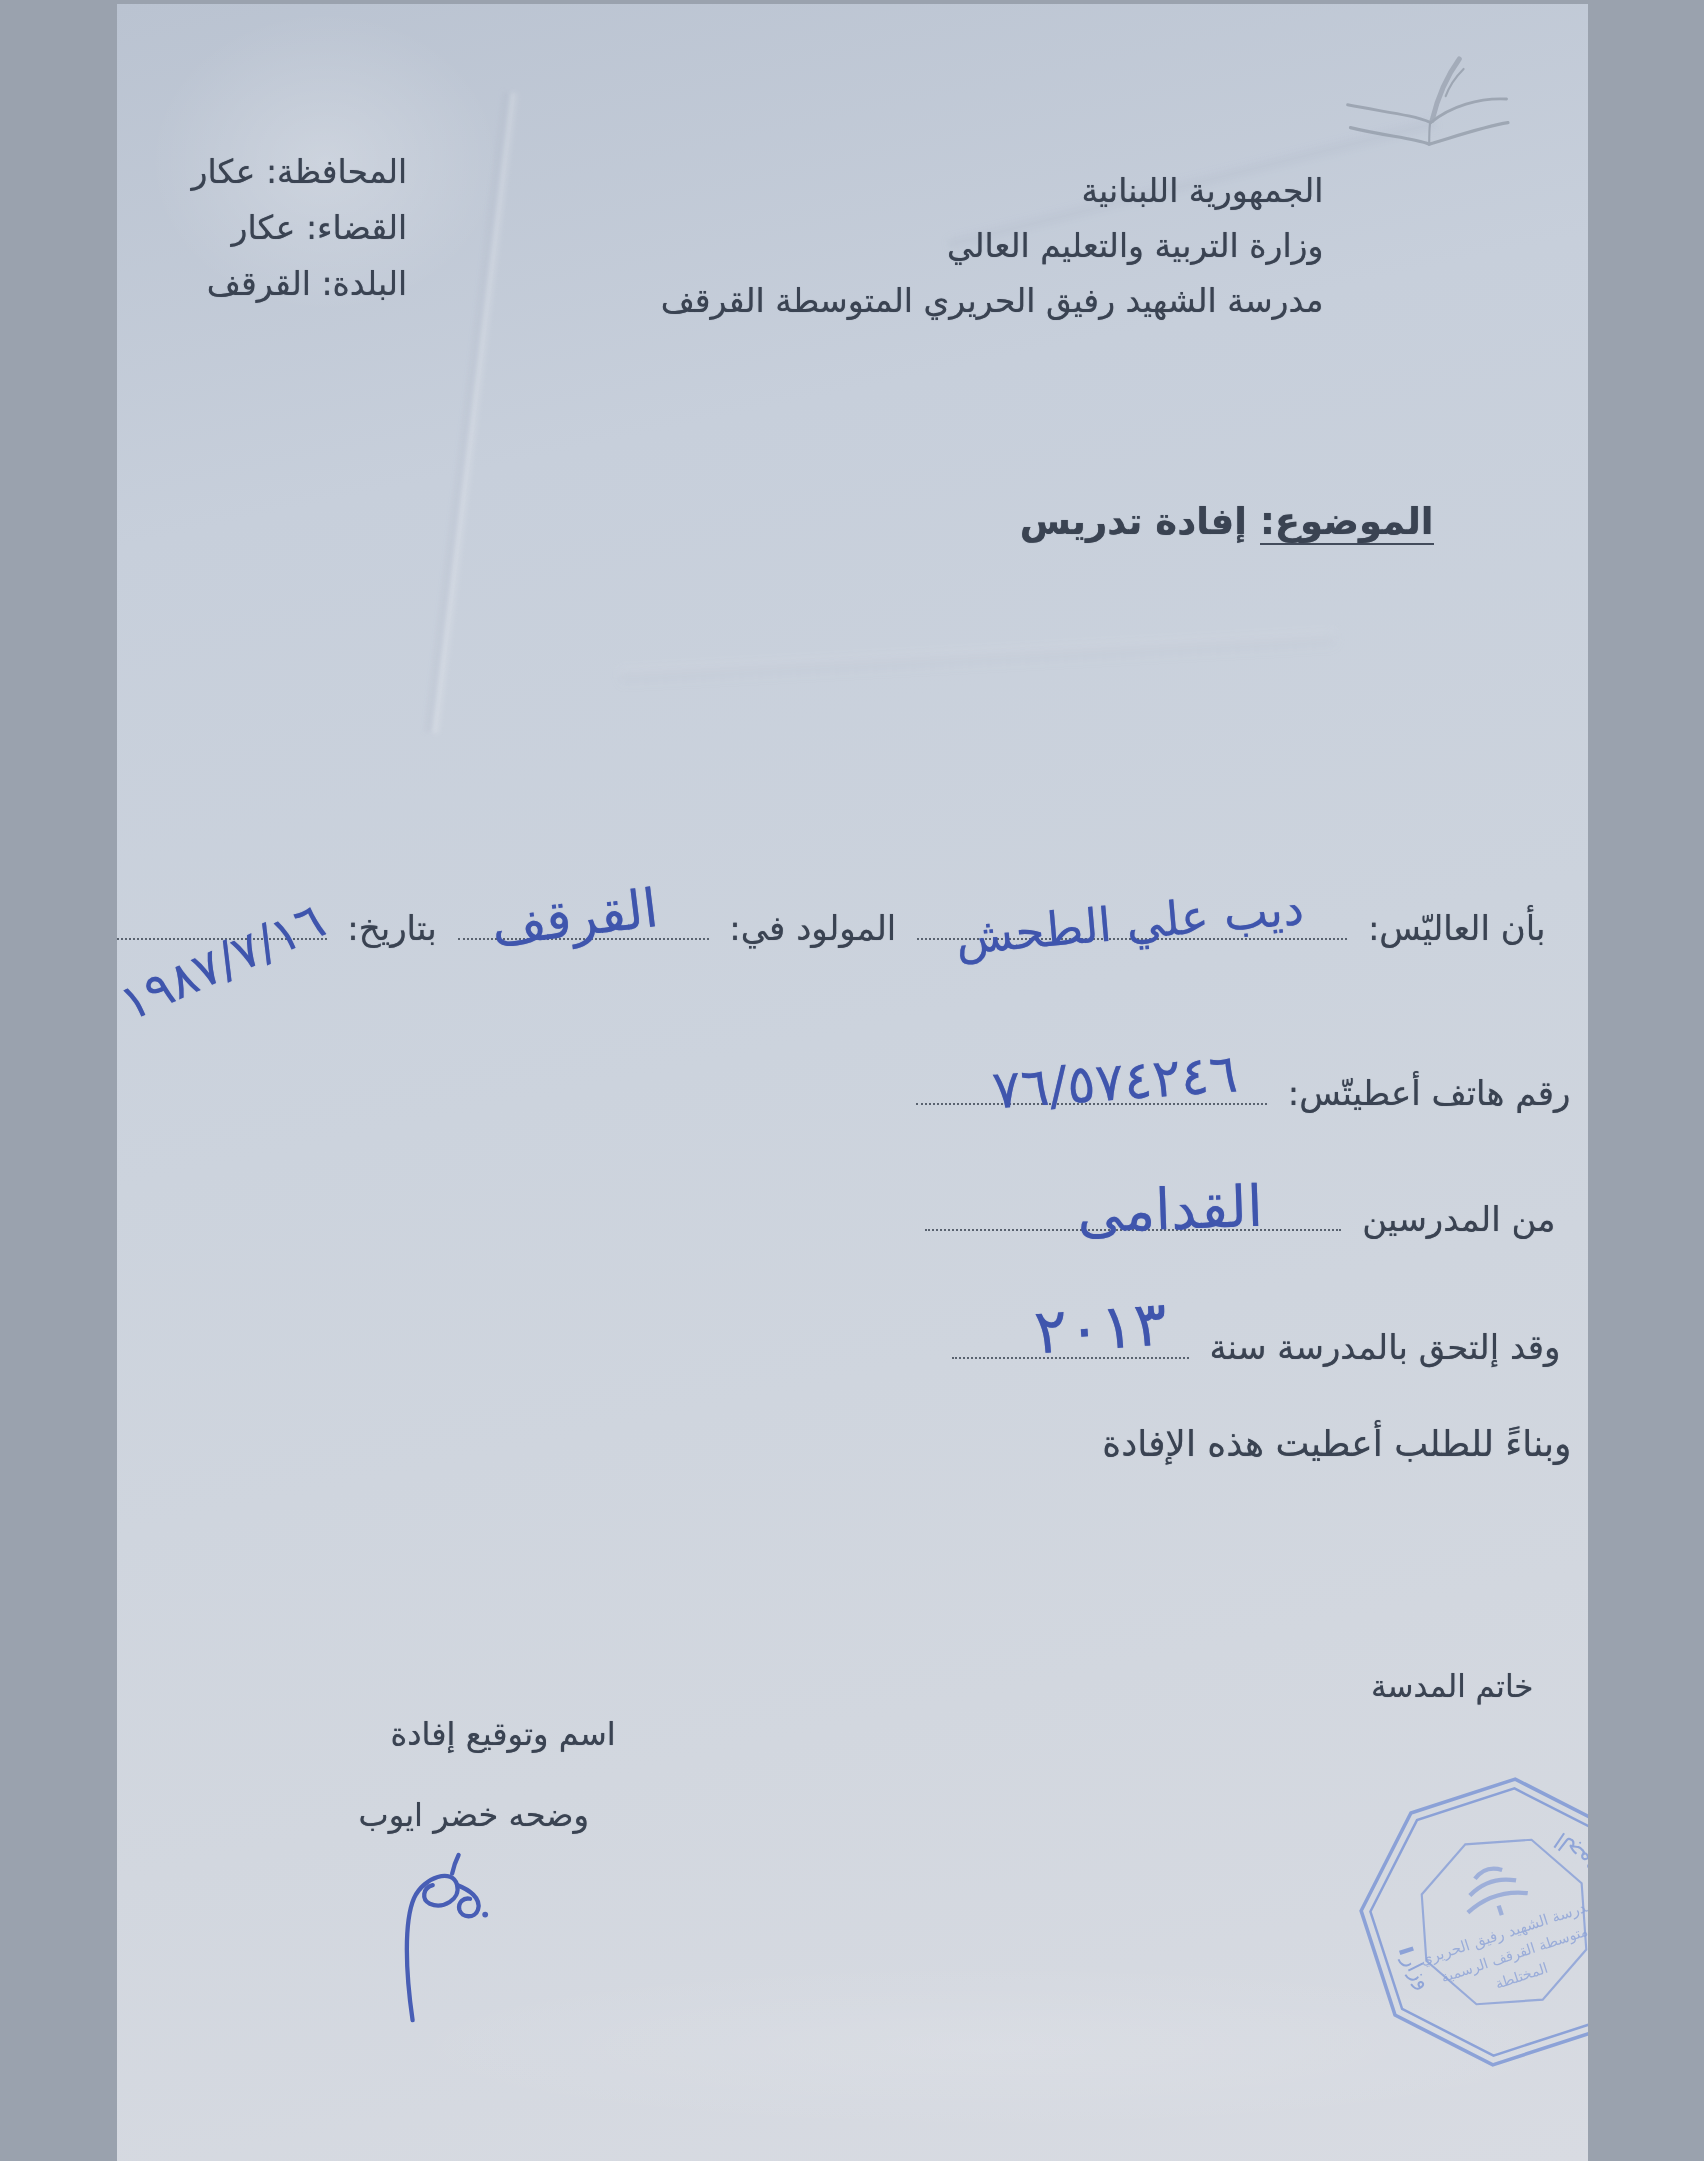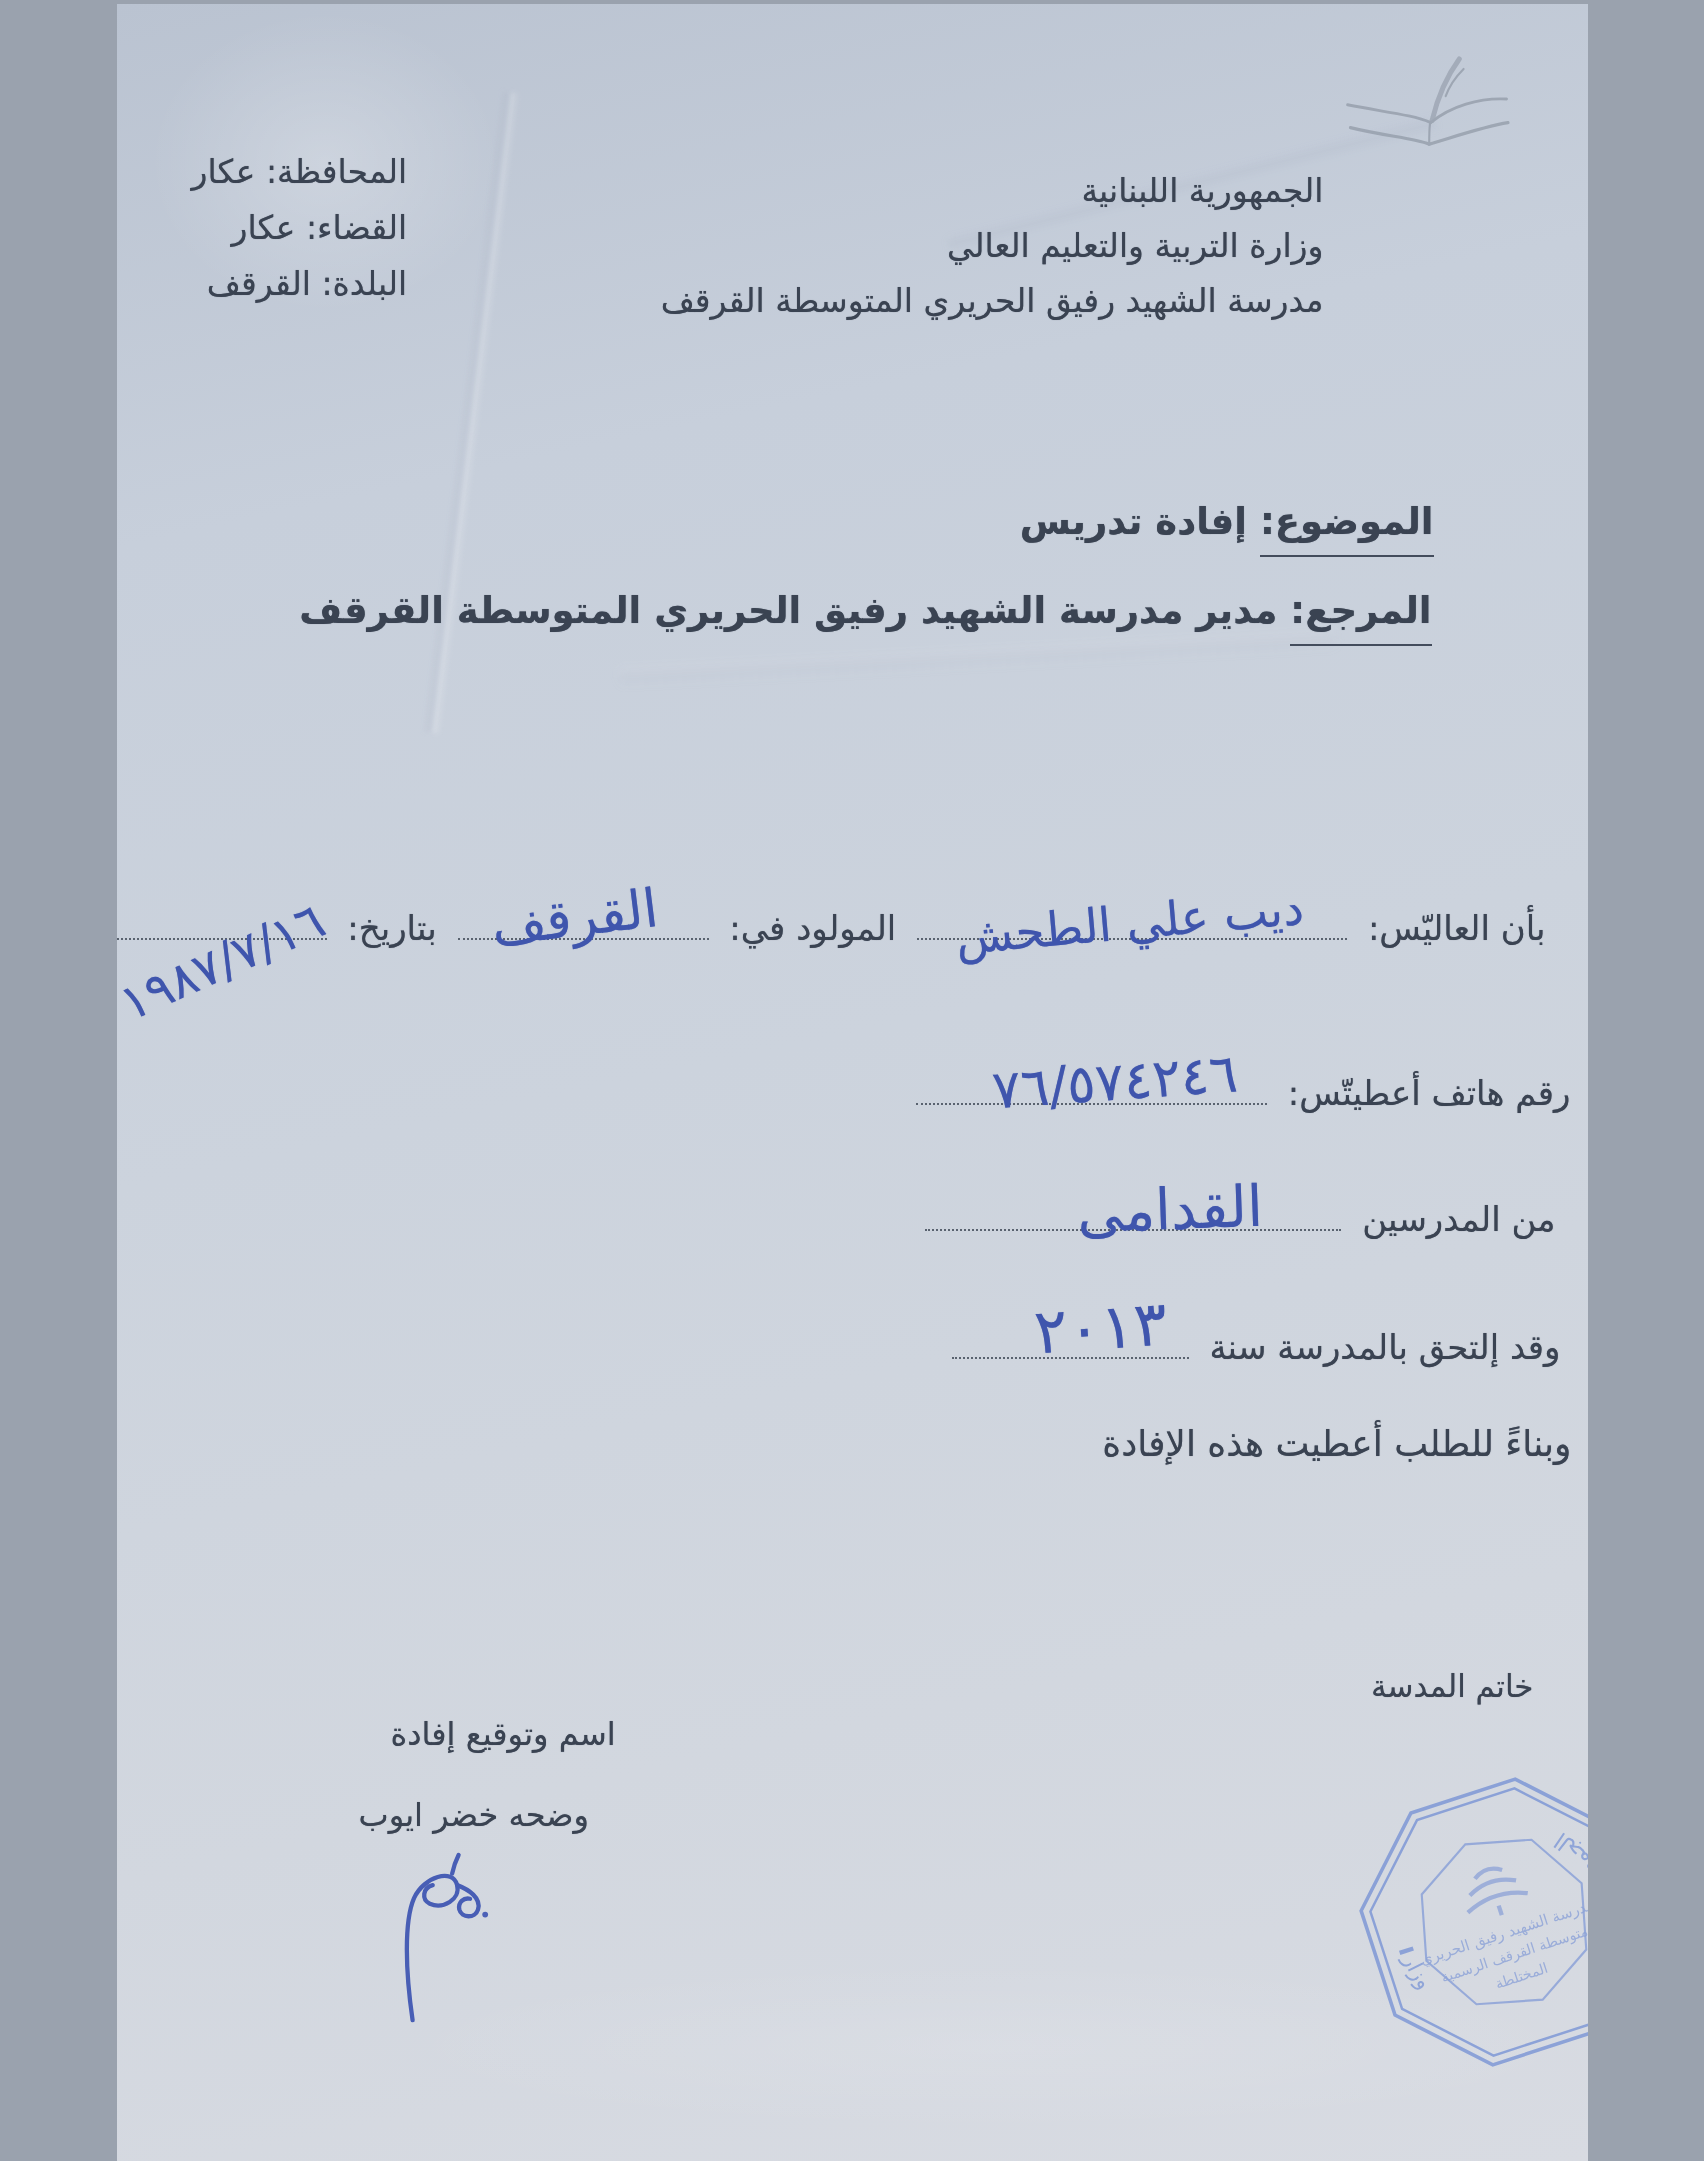--- a/index.html
+++ b/index.html
@@ -28,21 +28,21 @@
 
   .printed{color:#3a4352;text-shadow:0 0 0.7px rgba(58,67,82,0.75);}
   .b{font-weight:700;}
   .abs{position:absolute;white-space:nowrap;}
 
   .hdr-left{left:75px;top:140px;font-size:33px;line-height:56px;}
   .hdr-right{right:264px;top:159px;font-size:33px;line-height:55px;text-align:right;}
 
   .subject-line{right:154px;top:496px;font-size:37px;}
   .ref-line{right:156px;top:585px;font-size:37px;}
-  .ulab{border-bottom:2.9px solid #434c5c;padding-bottom:12px;}
+  .ulab{border-bottom:2.9px solid #434c5c;padding-bottom:0;}
 
   .intro-line{right:75px;top:748px;font-size:35px;}
 
   .row{position:absolute;white-space:nowrap;font-size:34px;}
   .row .lbl{display:inline-block;vertical-align:baseline;}
   .field{display:inline-block;position:relative;vertical-align:baseline;
     border-bottom:2.9px dotted #59626f;height:7.2px;margin:0 10px;}
   .f-name{width:430px;}
   .f-birth{width:251px;}
   .f-date{width:215px;margin-left:0;}
@@ -104,25 +104,20 @@
     <div>الجمهورية اللبنانية</div>
     <div>وزارة التربية والتعليم العالي</div>
     <div>مدرسة الشهيد رفيق الحريري المتوسطة القرقف</div>
   </div>
 
   <div class="abs subject-line printed b">
     <span class="ulab">الموضوع:</span>
     <span> </span>
     <span>إفادة تدريس</span>
   </div>
-  <div class="abs ref-line printed b">
-    <span class="ulab">المرجع:</span>
-    <span> </span>
-    <span>مدير مدرسة الشهيد رفيق الحريري المتوسطة القرقف</span>
-  </div>
 
 
   <div class="row row1 printed">
     <span class="lbl">بأن العاليّس:</span>
     <span class="field f-name">
       <span class="ink ink-name">ديب علي الطحش</span>
     </span>
     <span class="lbl">المولود في:</span>
     <span class="field f-birth">
       <span class="ink ink-birth">القرقف</span>

